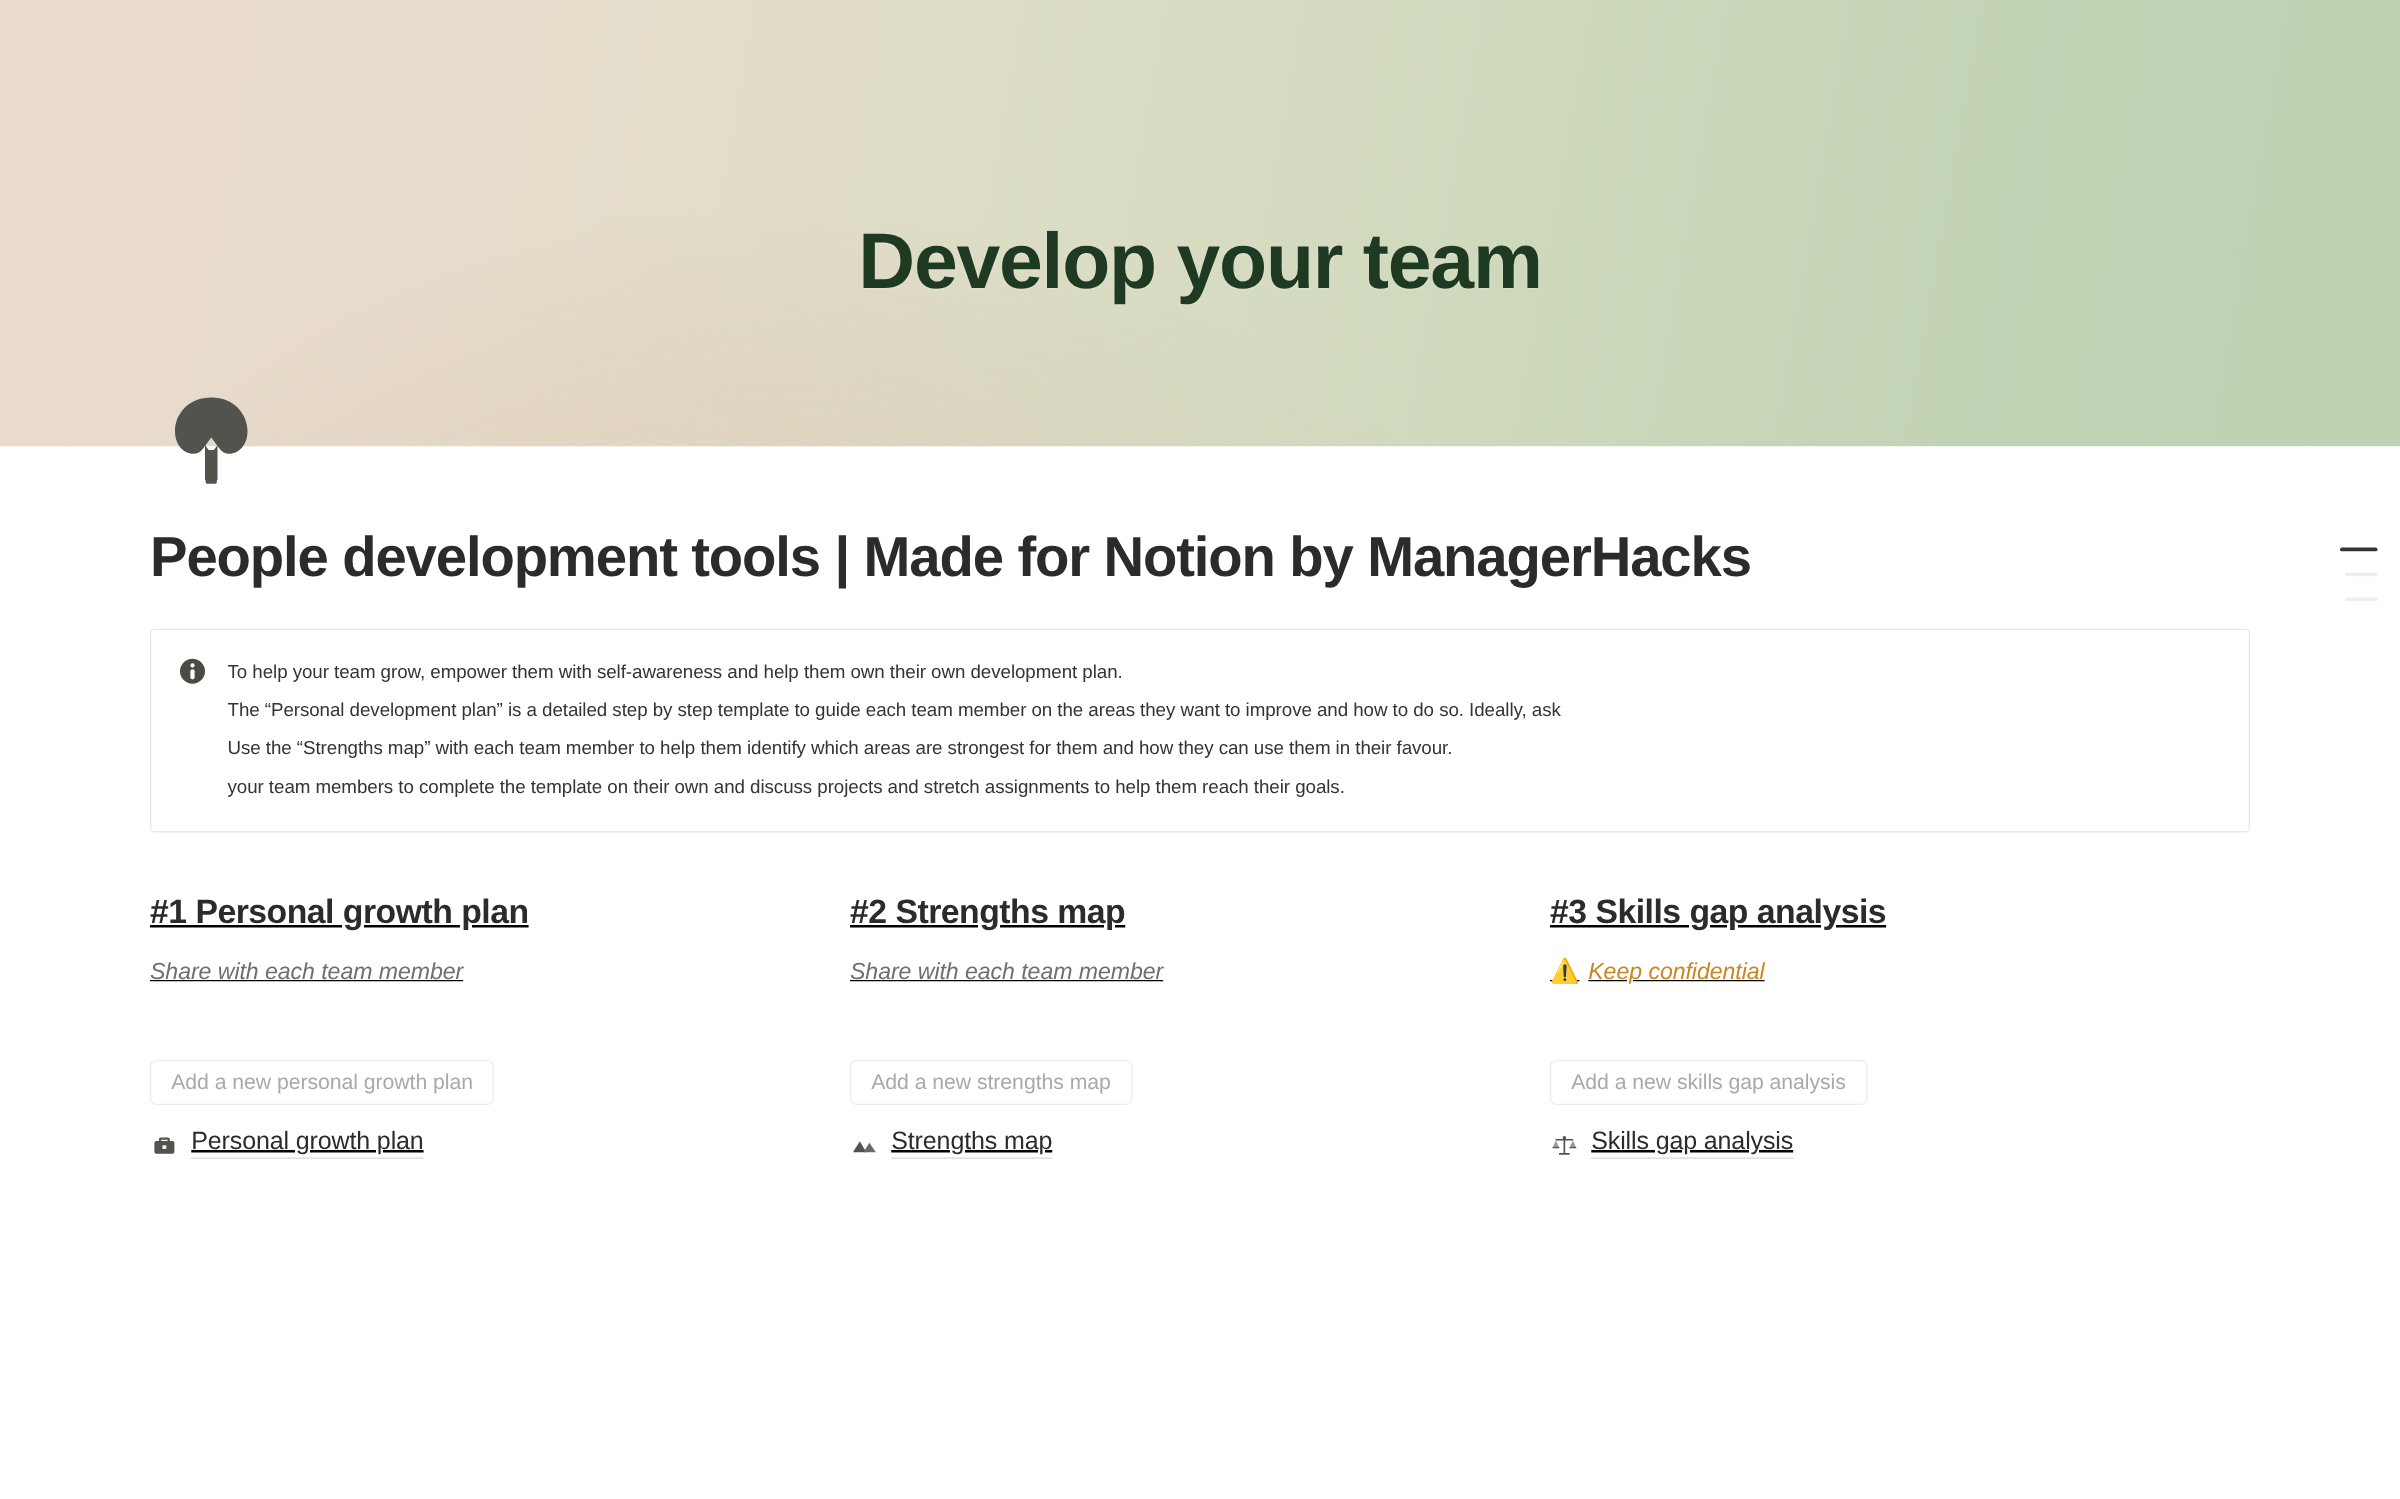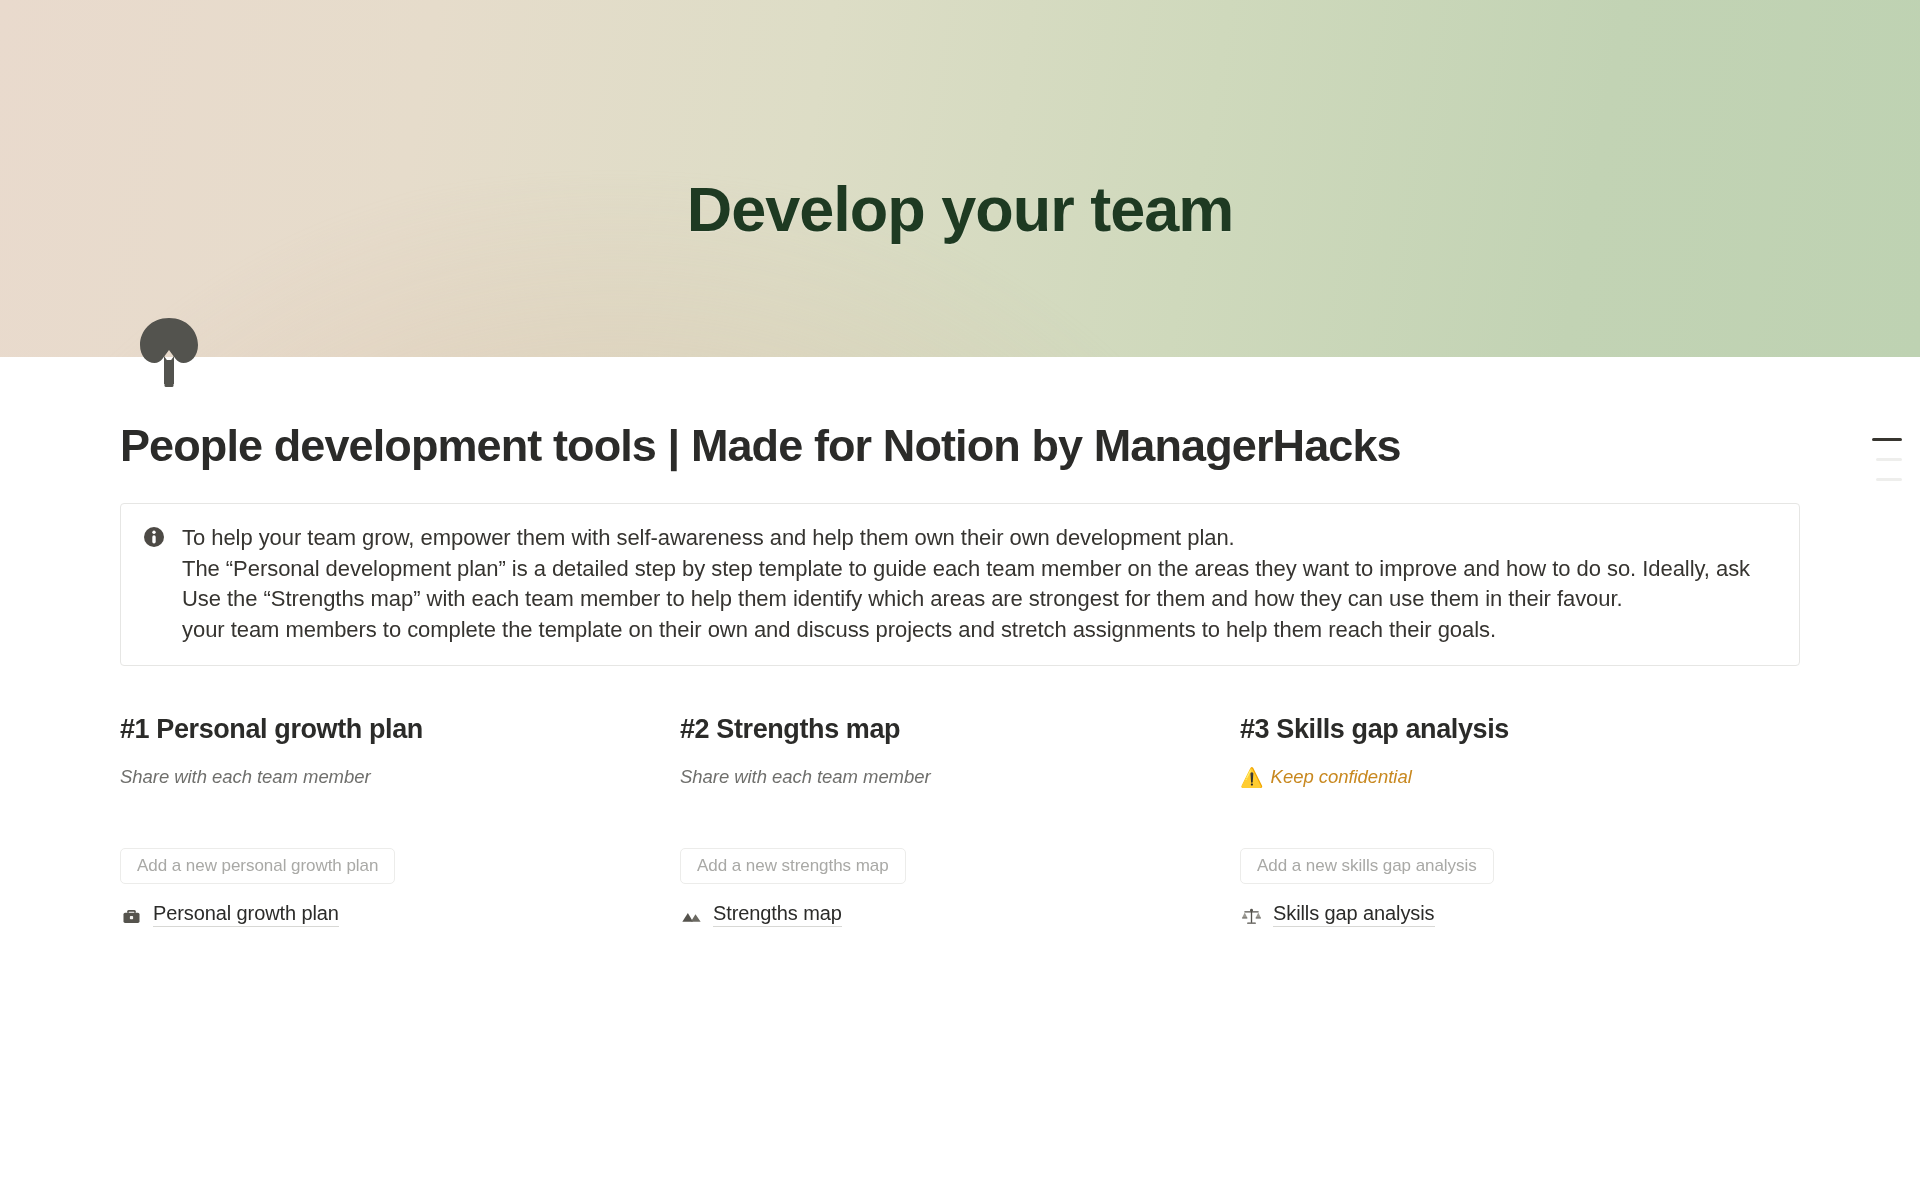--- a/index.html
+++ b/index.html
@@ -117,34 +117,34 @@
   .callout-icon {
     flex: 0 0 auto;
     width: 22px;
     height: 22px;
     margin-top: 3px;
   }
 
   .callout-body { flex: 1 1 auto; }
 
   .callout-line {
-    font-size: 22px;
+    font-size: 15px;
     line-height: 30.5px;
     color: #363430;
     letter-spacing: -0.05px;
   }
 
   
   .columns {
     margin-top: 46px;
     display: flex;
     width: 1680px;
   }
 
-  .col { flex: 1 1 0; padding-right: 36px; }
+  .col { flex: 1 1 0; padding-right: 36px; text-decoration: underline; }
 
   .col-title {
     font-size: 27px;
     font-weight: 700;
     letter-spacing: -0.4px;
     color: #2b2b29;
     line-height: 1.3;
   }
 
   .col-sub {

